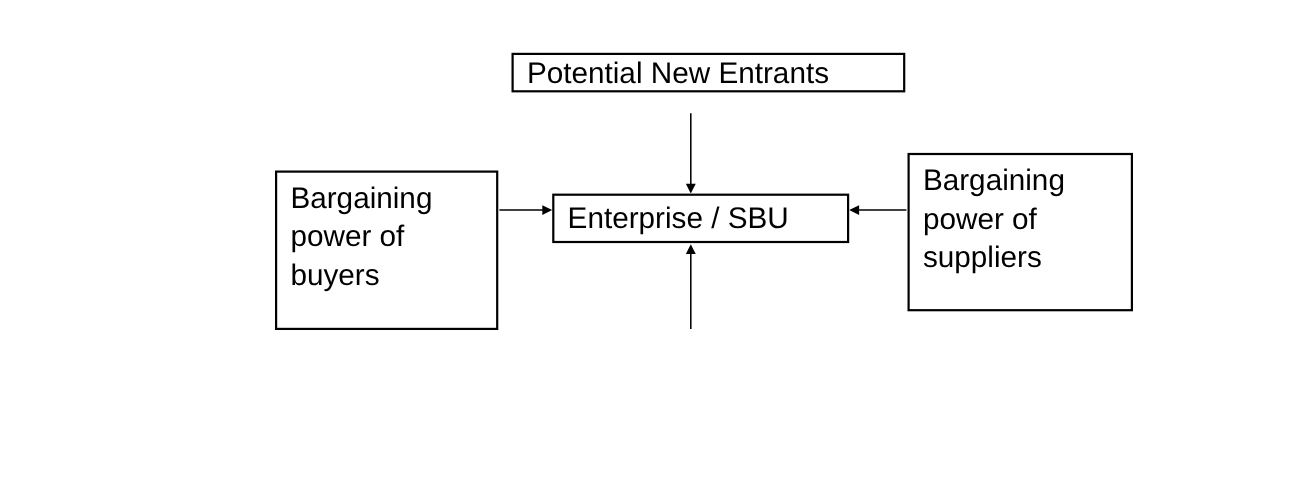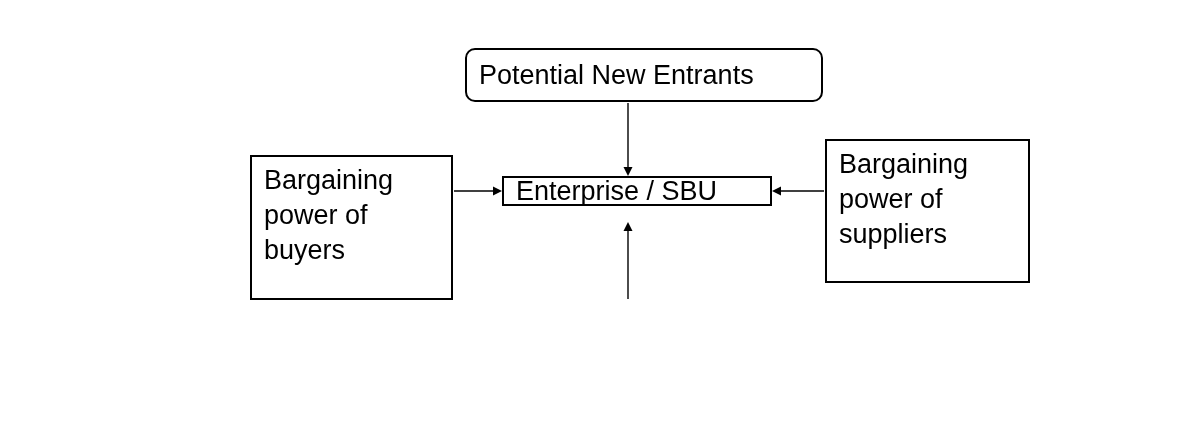--- a/index.html
+++ b/index.html
@@ -46,22 +46,22 @@
     white-space: pre-line;
   }
   .v-center {
     align-items: center;
   }
   .v-top {
     align-items: flex-start;
     padding-top: 6px;
   }
   
-  .box-new-entrants { left: 465px; top: 48px;  width: 358px; height: 54px; border-radius: 10px;  }
-  .box-enterprise   { left: 502px; top: 176px; width: 270px; height: 30px; text-align: center;  }
+  .box-new-entrants { left: 465px; top: 48px;  width: 358px; height: 36px;  }
+  .box-enterprise   { left: 502px; top: 176px; width: 270px; height: 45px; text-align: center;  }
   .box-buyers       { left: 250px; top: 155px; width: 203px; height: 145px; }
   .box-suppliers    { left: 825px; top: 139px; width: 205px; height: 144px; }
   .box-substitutes  { left: 500px; top: 300px; width: 308px; height: 79px;  }
 </style>
 </head>
 <body>
 
 <div class="canvas">
 
   <svg class="arrows-layer" viewBox="0 0 1188 442" xmlns="http://www.w3.org/2000/svg">

